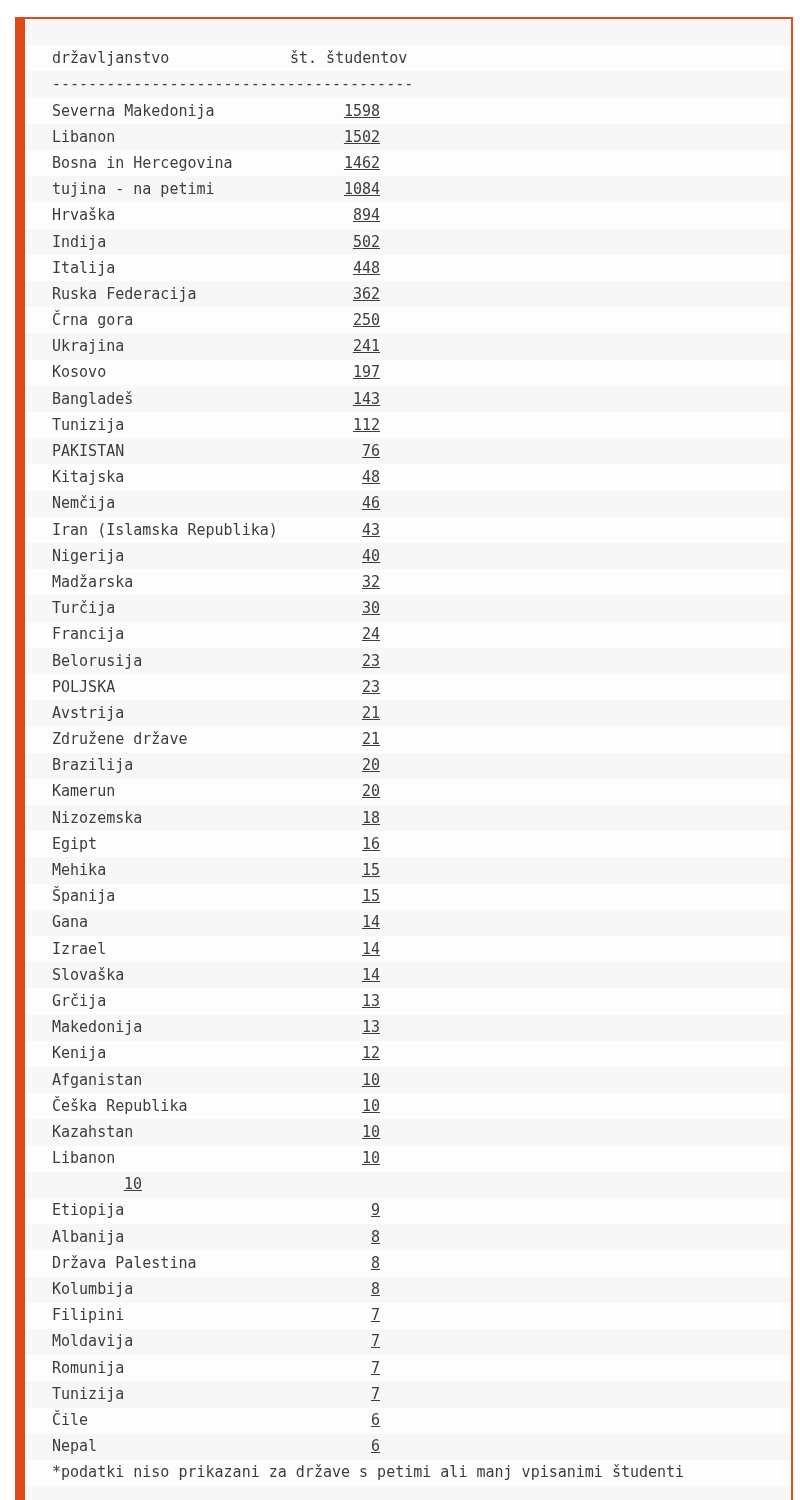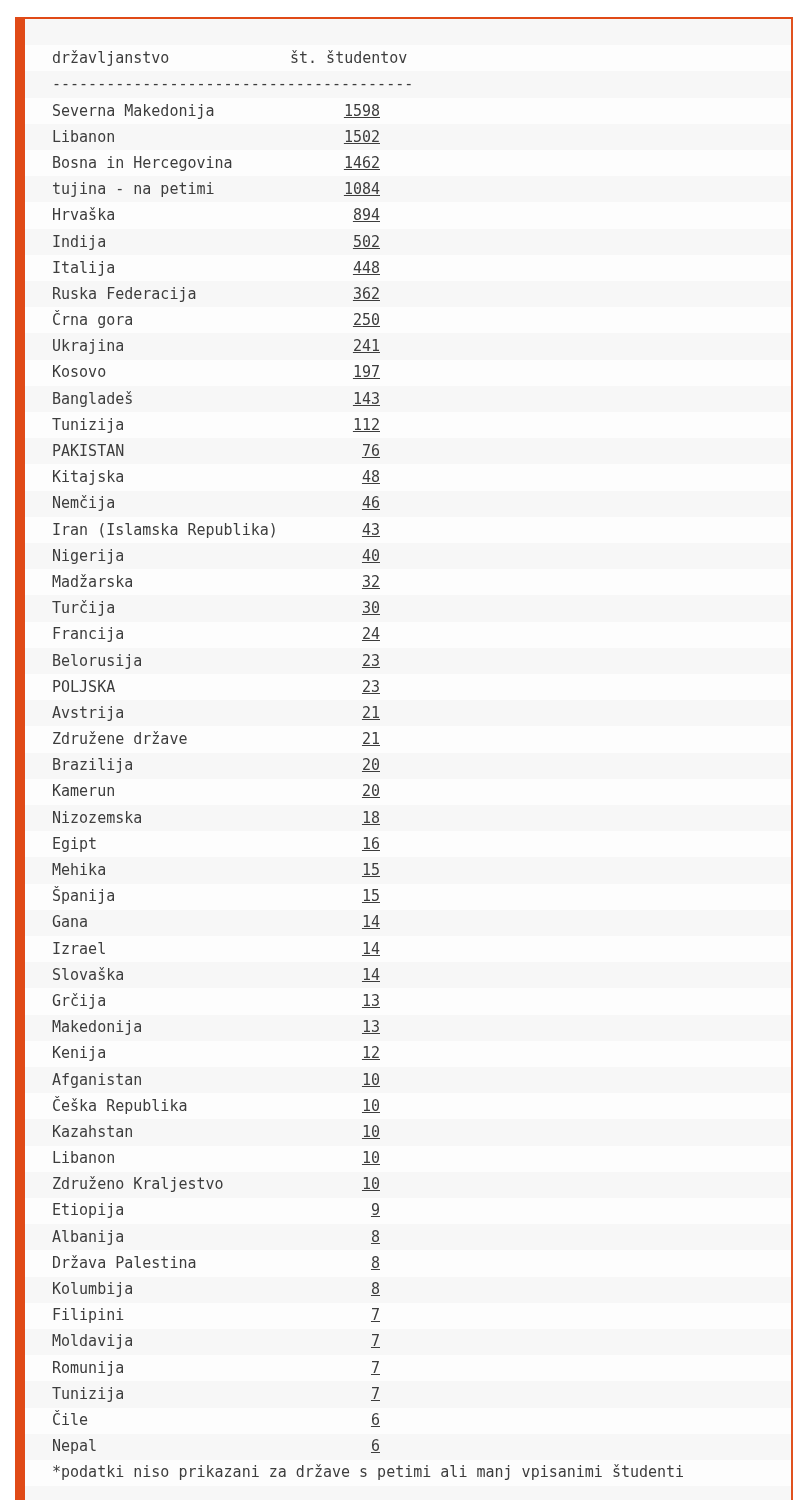--- a/index.html
+++ b/index.html
@@ -97,21 +97,21 @@
       <div class="line row"><span class="name-col">Gana</span><span class="val-col">14</span></div>
       <div class="line row"><span class="name-col">Izrael</span><span class="val-col">14</span></div>
       <div class="line row"><span class="name-col">Slovaška</span><span class="val-col">14</span></div>
       <div class="line row"><span class="name-col">Grčija</span><span class="val-col">13</span></div>
       <div class="line row"><span class="name-col">Makedonija</span><span class="val-col">13</span></div>
       <div class="line row"><span class="name-col">Kenija</span><span class="val-col">12</span></div>
       <div class="line row"><span class="name-col">Afganistan</span><span class="val-col">10</span></div>
       <div class="line row"><span class="name-col">Češka Republika</span><span class="val-col">10</span></div>
       <div class="line row"><span class="name-col">Kazahstan</span><span class="val-col">10</span></div>
       <div class="line row"><span class="name-col">Libanon</span><span class="val-col">10</span></div>
-      <div class="line row"><span class="name-col">Združeno Kraljestvo</span><span class="val-col">10</span></div>
+      <div class="line row"><span class="val-col">10</span></div>
       <div class="line row"><span class="name-col">Etiopija</span><span class="val-col">9</span></div>
       <div class="line row"><span class="name-col">Albanija</span><span class="val-col">8</span></div>
       <div class="line row"><span class="name-col">Država Palestina</span><span class="val-col">8</span></div>
       <div class="line row"><span class="name-col">Kolumbija</span><span class="val-col">8</span></div>
       <div class="line row"><span class="name-col">Filipini</span><span class="val-col">7</span></div>
       <div class="line row"><span class="name-col">Moldavija</span><span class="val-col">7</span></div>
       <div class="line row"><span class="name-col">Romunija</span><span class="val-col">7</span></div>
       <div class="line row"><span class="name-col">Tunizija</span><span class="val-col">7</span></div>
       <div class="line row"><span class="name-col">Čile</span><span class="val-col">6</span></div>
       <div class="line row"><span class="name-col">Nepal</span><span class="val-col">6</span></div>

